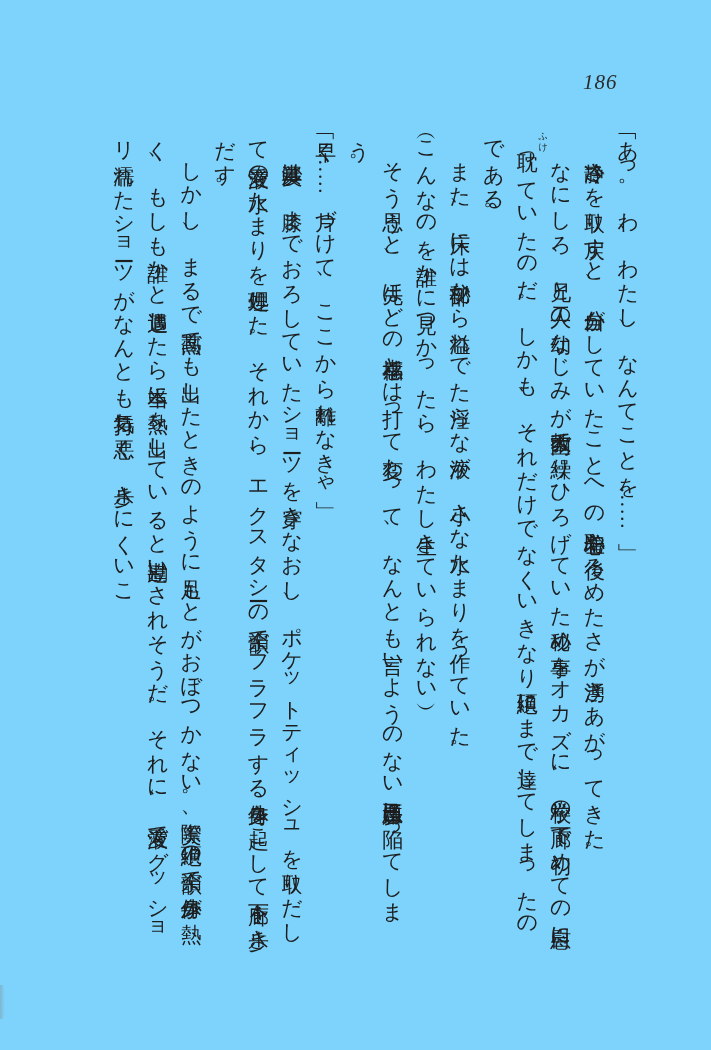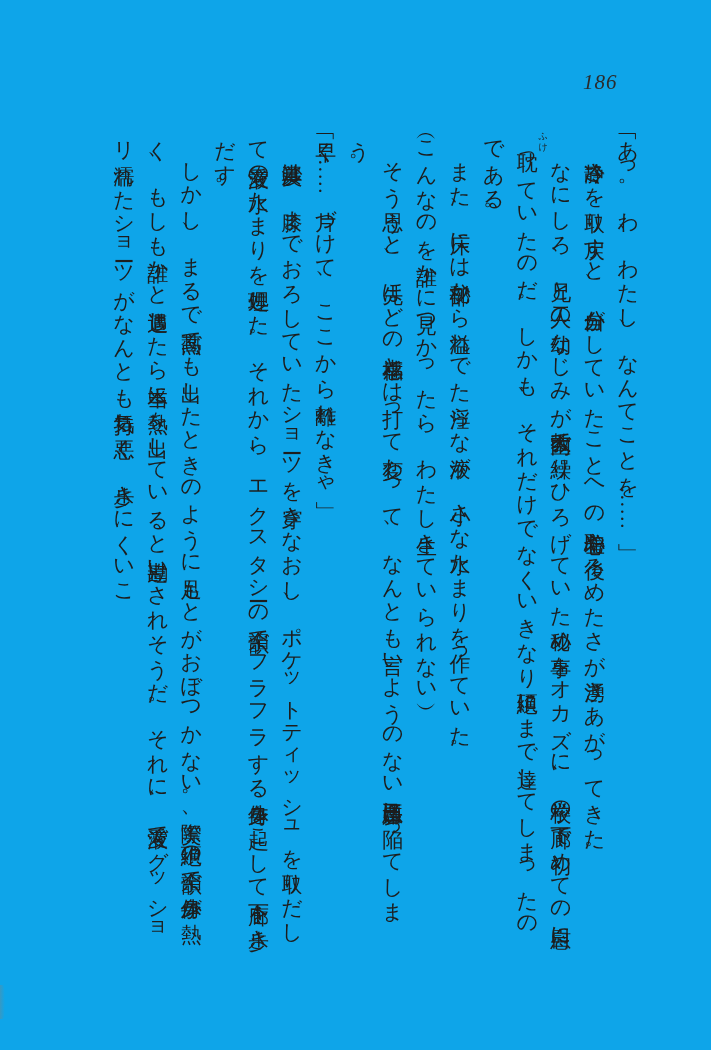--- a/index.html
+++ b/index.html
@@ -10,21 +10,21 @@
     width: 711px;
     height: 1050px;
     background: #f8f8f6;
     font-family: "Liberation Serif", "DejaVu Serif", serif;
     overflow: hidden;
   }
   .page {
     position: relative;
     width: 711px;
     height: 1050px;
-    background: #0ea5e9;
+    background: #7dd3fc;
   }
   .page-number {
     position: absolute;
     top: 70px;
     left: 583px;
     font-size: 21px;
     font-style: italic;
     color: #2b2b2b;
     letter-spacing: 1px;
     font-family: "Liberation Serif", "DejaVu Serif", serif;

